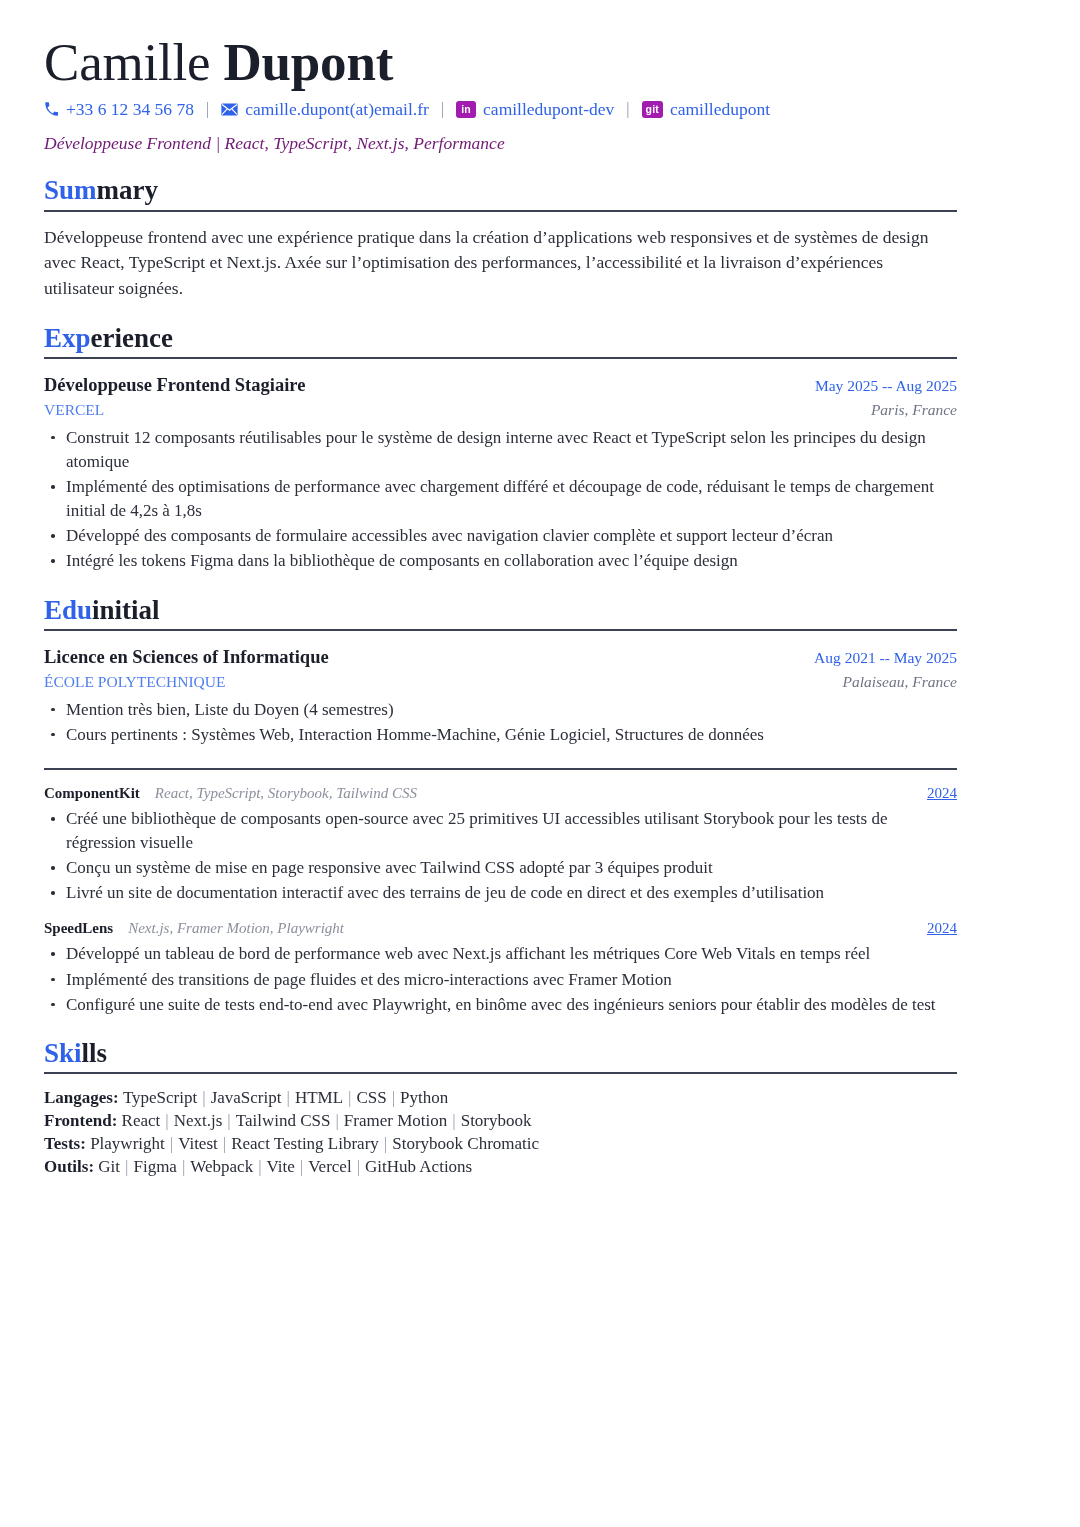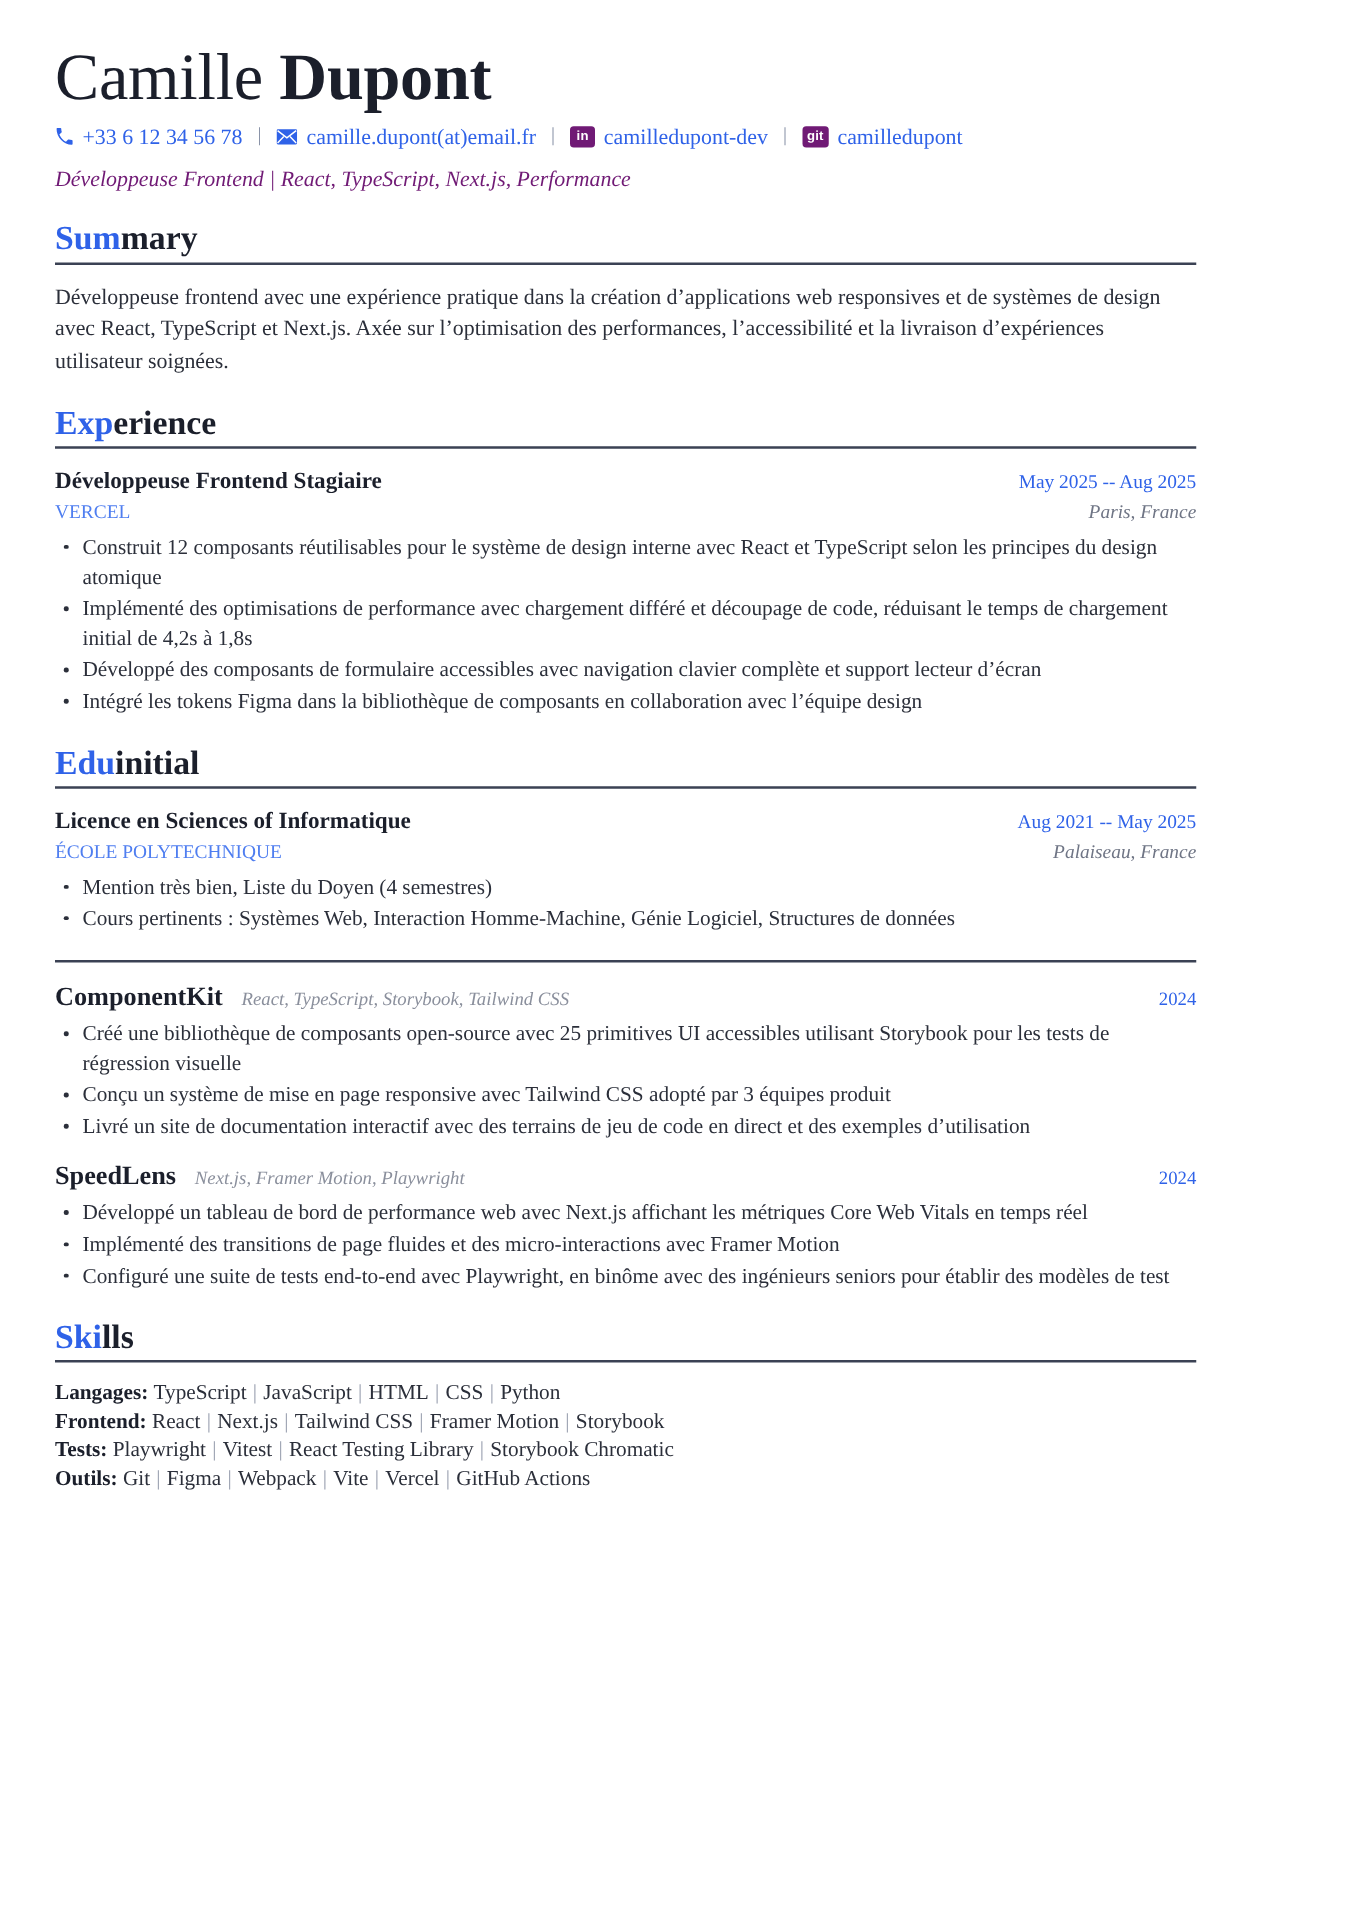--- a/index.html
+++ b/index.html
@@ -55,21 +55,21 @@
     color: #8a93a8;
     padding: 0 12px;
     font-size: 16px;
   }
   .ico-phone { display:inline-block; width:15px; height:15px; vertical-align:-2px; }
   .ico-mail  { display:inline-block; width:17px; height:13px; vertical-align:-1px; }
   .badge {
     display: inline-flex;
     align-items: center;
     justify-content: center;
-    background: #701a75;
+    background: #a21caf;
     color: #ffffff;
     border-radius: 3px;
     font-family: "Liberation Sans", sans-serif;
     font-weight: 700;
     font-size: 10.5px;
     line-height: 1;
     padding: 3px 4px 4px 4px;
     min-width: 12px;
     letter-spacing: 0.2px;
     vertical-align: 1px;
@@ -175,34 +175,35 @@
     justify-content: space-between;
     gap: 20px;
   }
   .project-left {
     display: flex;
     align-items: baseline;
     gap: 15px;
     flex-wrap: wrap;
   }
   .project-name {
-    font-size: 21px;
+    font-size: 15px;
     font-weight: 700;
     color: #1b1f2b;
     text-align: right;
   }
   .project-stack {
     font-size: 15px;
     font-style: italic;
     color: #8a8f9c;
   }
   .project-year {
     font-size: 15px;
     color: #2f62e8;
     white-space: nowrap;
+    text-decoration: underline;
   }
 
   
   .skills { margin-top: 13px; }
   .skill-row {
     font-size: 17px;
     line-height: 1.3;
     color: #2b2f3a;
     margin: 0 0 1px 0;
     white-space: nowrap;

